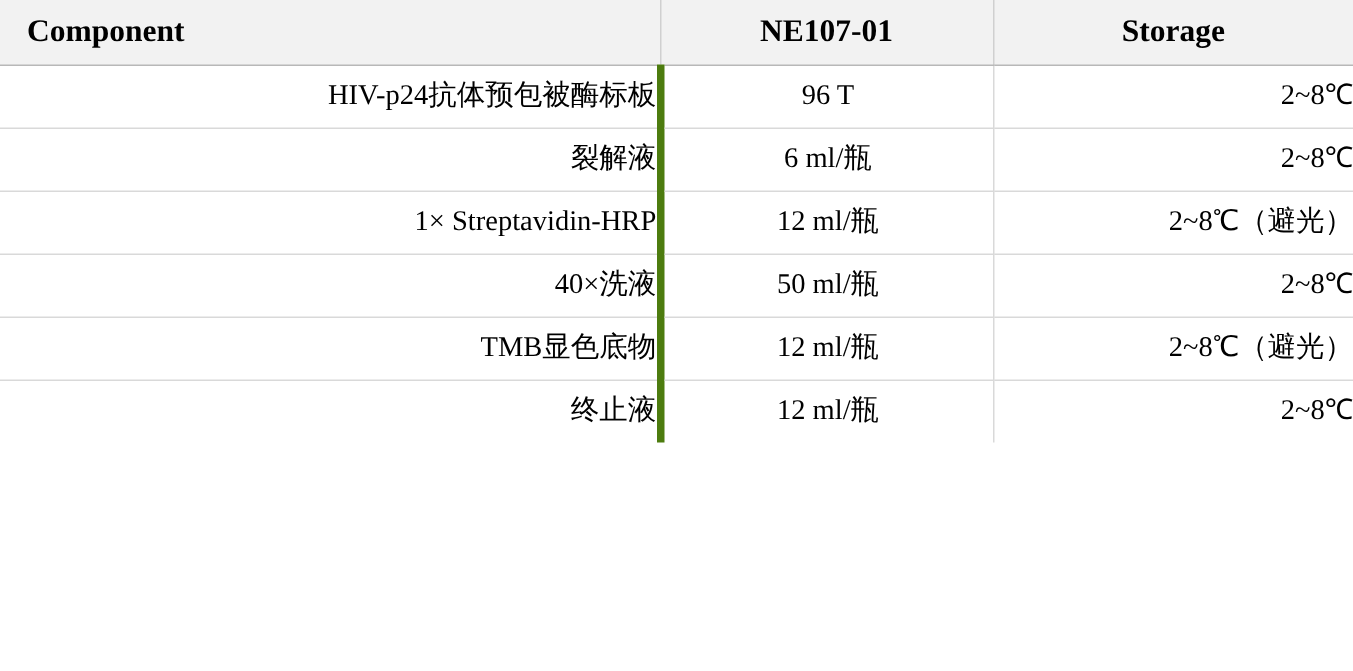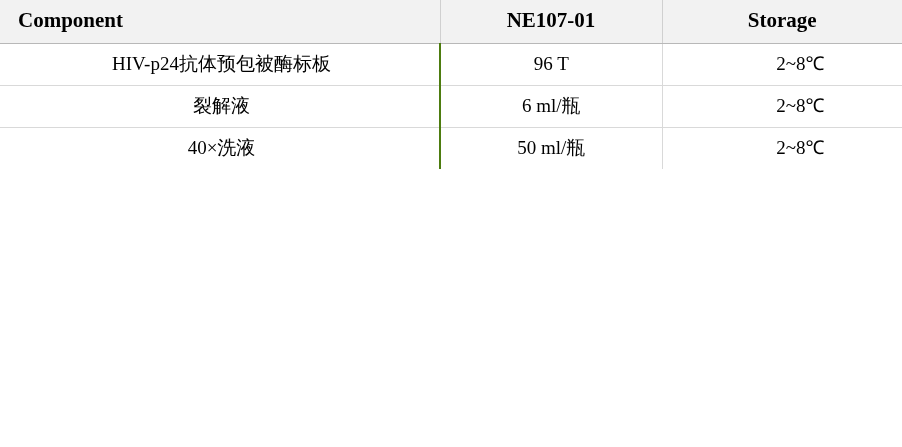--- a/index.html
+++ b/index.html
@@ -59,30 +59,30 @@
     border-bottom: 1px solid #d9d9d9;
     padding: 0;
     height: 41px;
     vertical-align: middle;
     background: #ffffff;
   }
   tbody tr:last-child td {
     border-bottom: none;
   }
   td.td-component {
-    text-align: center;
+    text-align: right;
     padding-left: 4px;
   }
   td.td-spec {
     text-align: center;
-    border-left: 2px solid #4d7c0f;
+    border-left: 5px solid #4d7c0f;
     border-right: 1px solid #d9d9d9;
   }
   td.td-storage {
-    text-align: center;
+    text-align: right;
     padding-left: 36px;
   }
   .cell-text {
     display: block;
     line-height: 1.2;
   }
 </style>
 </head>
 <body>
 
@@ -118,24 +118,57 @@
           </td>
         <td class="td-spec">
             <span class="cell-text">6 ml/瓶</span>
           </td>
         <td class="td-storage">
             <span class="cell-text">2~8℃</span>
           </td>
       </tr>
       <tr>
         <td class="td-component">
+            <span class="cell-text">1× Streptavidin-HRP</span>
+          </td>
+        <td class="td-spec">
+            <span class="cell-text">12 ml/瓶</span>
+          </td>
+        <td class="td-storage">
+            <span class="cell-text">2~8℃（避光）</span>
+          </td>
+      </tr>
+      <tr>
+        <td class="td-component">
             <span class="cell-text">40×洗液</span>
           </td>
         <td class="td-spec">
             <span class="cell-text">50 ml/瓶</span>
+          </td>
+        <td class="td-storage">
+            <span class="cell-text">2~8℃</span>
+          </td>
+      </tr>
+      <tr>
+        <td class="td-component">
+            <span class="cell-text">TMB显色底物</span>
+          </td>
+        <td class="td-spec">
+            <span class="cell-text">12 ml/瓶</span>
+          </td>
+        <td class="td-storage">
+            <span class="cell-text">2~8℃（避光）</span>
+          </td>
+      </tr>
+      <tr>
+        <td class="td-component">
+            <span class="cell-text">终止液</span>
+          </td>
+        <td class="td-spec">
+            <span class="cell-text">12 ml/瓶</span>
           </td>
         <td class="td-storage">
             <span class="cell-text">2~8℃</span>
           </td>
       </tr>
     </tbody>
   </table>
 </div>
 
 </body></html>

